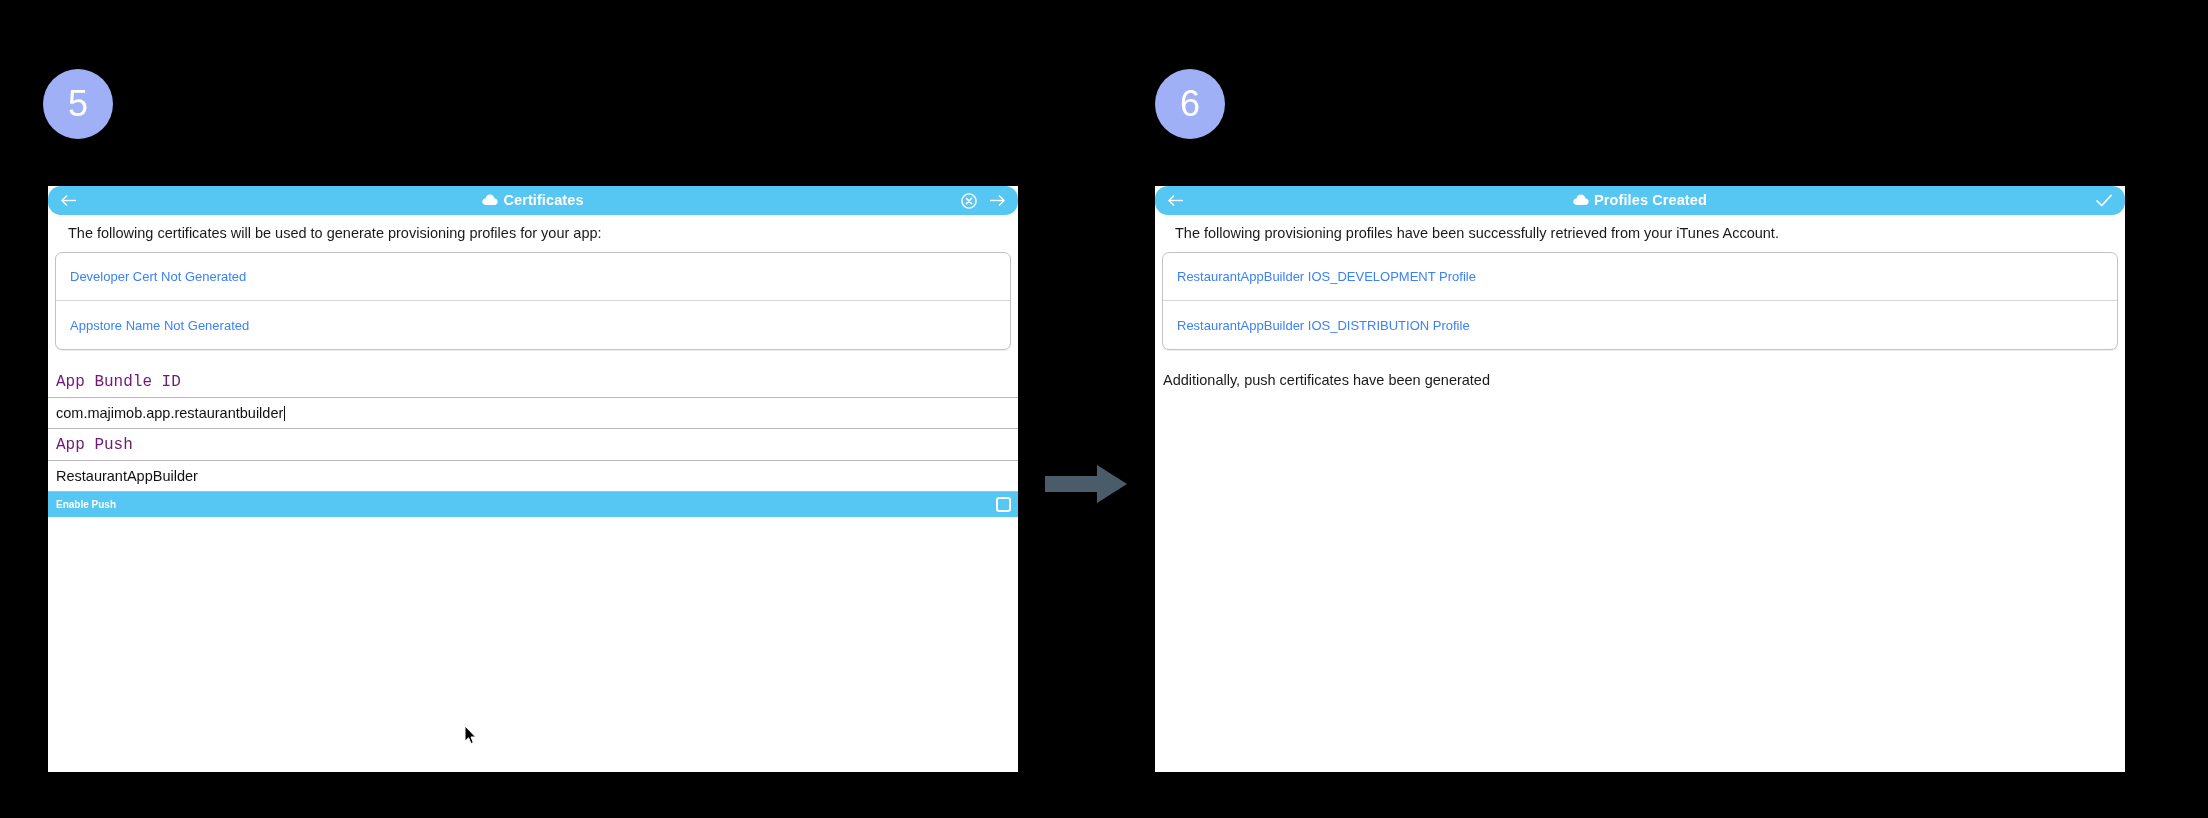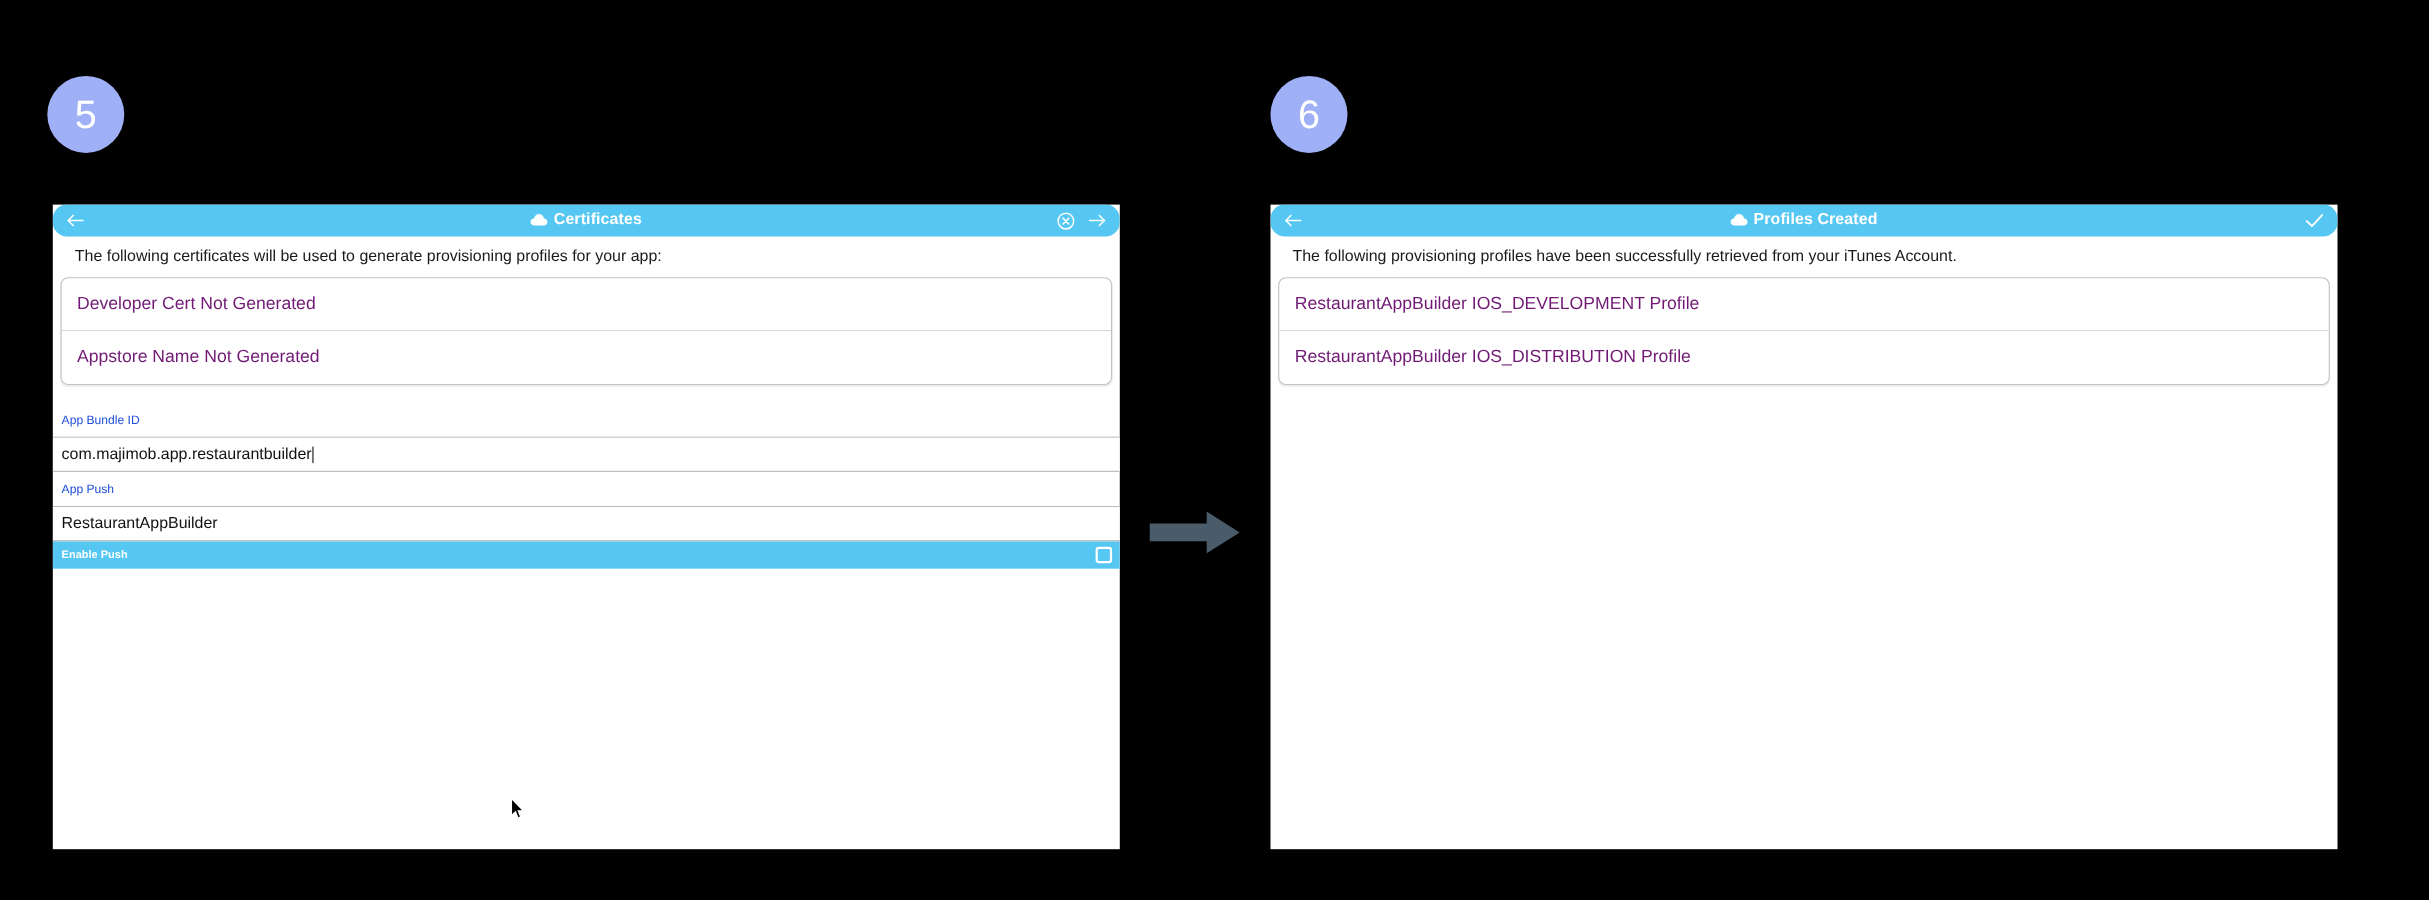--- a/index.html
+++ b/index.html
@@ -98,36 +98,37 @@
     border-radius: 7px;
     background: #ffffff;
     overflow: hidden;
     box-shadow: 0 1px 1px rgba(0,0,0,0.07);
   }
   .group-row {
     height: 48px;
     display: flex;
     align-items: center;
     padding: 0 14px;
+    font-size: 13px;
+    color: #3b82f6;
+    border-bottom: 1px solid #d6d6d6;
+    box-sizing: border-box;
+  }
+  .group-row:last-child { border-bottom: none; }
+
+  .field-label {
     font-size: 16px;
     color: #701a75;
-    border-bottom: 1px solid #d6d6d6;
-    box-sizing: border-box;
-  }
-  .group-row:last-child { border-bottom: none; }
-
-  .field-label {
-    font-size: 11px;
-    color: #1d4ed8;
     padding: 0 8px;
     height: 32px;
     display: flex;
     align-items: center;
     border-bottom: 1px solid #b9b9b9;
     box-sizing: border-box;
+    font-family: Liberation Mono, monospace;
   }
   .field-input {
     font-size: 14.5px;
     color: #111111;
     padding: 0 8px;
     height: 31px;
     display: flex;
     align-items: center;
     border-bottom: 1px solid #b9b9b9;
     background: #ffffff;
@@ -313,16 +314,17 @@
 
     <div class="group-box">
       <div class="group-row">
         <span>RestaurantAppBuilder IOS_DEVELOPMENT Profile</span>
       </div>
       <div class="group-row">
         <span>RestaurantAppBuilder IOS_DISTRIBUTION Profile</span>
       </div>
     </div>
 
+    <div class="note-text">Additionally, push certificates have been generated</div>
 
   </div>
 
 </div>
 
 </body></html>

